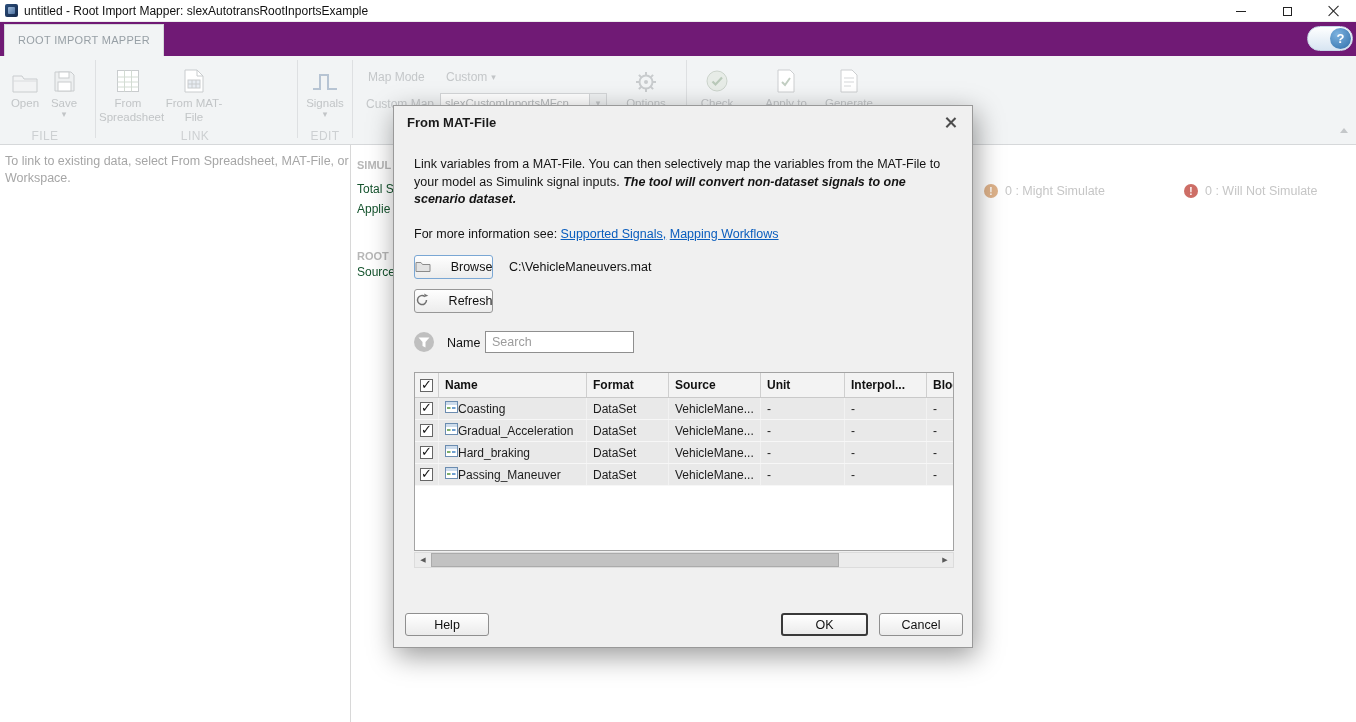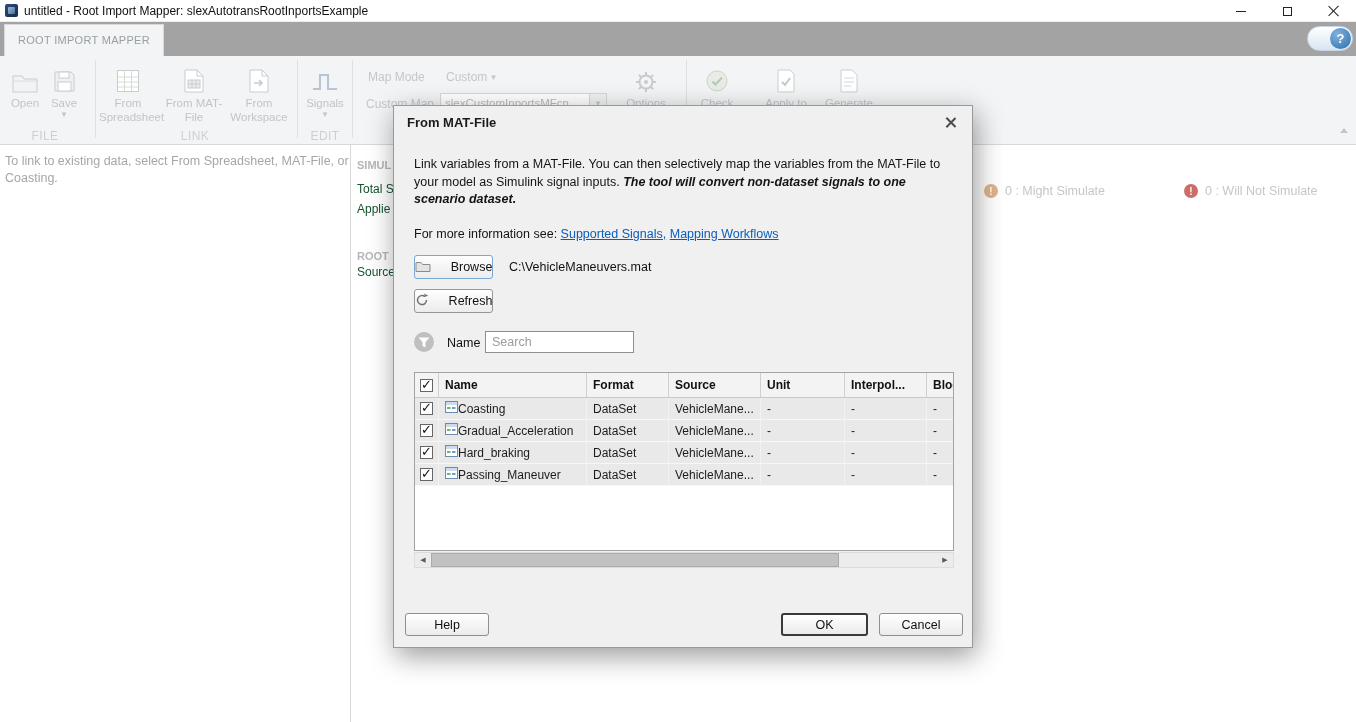--- a/index.html
+++ b/index.html
@@ -18,21 +18,21 @@
   .win-controls{margin-left:auto;display:flex;height:100%}
   .wc{width:46px;height:22px;display:flex;align-items:center;justify-content:center}
   .glyph-min{width:10px;height:1px;background:#222}
   .glyph-max{width:9px;height:9px;border:1px solid #222}
   .glyph-x{position:relative;width:12px;height:12px}
   .glyph-x::before,.glyph-x::after{content:"";position:absolute;left:5.5px;top:-1px;width:1.4px;height:14px;background:#222}
   .glyph-x::before{transform:rotate(45deg)}
   .glyph-x::after{transform:rotate(-45deg)}
 
   
-  .tabstrip{position:absolute;left:0;top:22px;width:1356px;height:34px;background:#a3a3a3}
+  .tabstrip{position:absolute;left:0;top:22px;width:1356px;height:34px;background:#701a75}
   .ribbon-tab{position:absolute;left:4px;top:2px;height:32px;padding:0 13px;background:#f2f4f5;
      border:1px solid #d7d9db;border-bottom:none;font-size:11px;color:#98a0a6;line-height:30px;letter-spacing:.3px}
   .help-pill{position:absolute;right:3px;top:4px;width:46px;height:25px;border-radius:13px;
      background:linear-gradient(180deg,#feffff,#d8e5f2);border:1px solid #c8d7e7;
      display:flex;align-items:center;justify-content:flex-end}
   .help-btn{width:21px;height:21px;margin-right:1px;border-radius:50%;
      background:radial-gradient(circle at 35% 30%,#7db3e0,#2f6ea9);color:#fff;font-weight:bold;
      font-size:13px;display:flex;align-items:center;justify-content:center}
 
   
@@ -181,30 +181,20 @@
     <span class="bicon">
       <svg width="22" height="24">
           <path d="M2 1 h12 l6 6 v16 H2z" fill="#fff" stroke="#c9ccce"></path>
           <path d="M14 1 v6 h6" fill="none" stroke="#c9ccce"></path>
           <rect x="5" y="11" width="12" height="8" fill="#e8edf3" stroke="#c9ccce"></rect>
           <path d="M5 15 h12 M9 11 v8 M13 11 v8" stroke="#c9ccce"></path>
         </svg>
     </span>
     <span>From MAT-File</span>
   </div>
-  <div class="bigbtn" style="left:227px;width:64px">
-    <span class="bicon">
-      <svg width="22" height="24">
-          <path d="M2 1 h12 l6 6 v16 H2z" fill="#fff" stroke="#c9ccce"></path>
-          <path d="M14 1 v6 h6" fill="none" stroke="#c9ccce"></path>
-          <path d="M6 14 h8 m-3 -3 l3 3 -3 3" fill="none" stroke="#c4cbd4" stroke-width="1.6"></path>
-        </svg>
-    </span>
-    <span>From Workspace</span>
-  </div>
   <div class="grouplbl" style="left:99px;width:192px">LINK</div>
   <div class="tdiv" style="left:297px"></div>
 
   <div class="bigbtn" style="left:300px;width:50px">
     <span class="bicon">
       <svg width="28" height="24">
           <polyline points="2,20 9,20 9,6 17,6 17,20 26,20" fill="none" stroke="#b7c4d3" stroke-width="2"></polyline>
         </svg>
     </span>
     <span>Signals</span>
@@ -271,21 +261,21 @@
         </svg>
     </span>
     <span>Generate</span>
   </div>
 
   <div class="collapse-tri"></div>
 </div>
 
 <div class="main">
   <div class="vdiv"></div>
-  <div class="hint" style="top:8px">To link to existing data, select From Spreadsheet, MAT-File, or Coasting.</div>
+  <div class="hint" style="top:8px">To link to existing data, select From Spreadsheet, MAT-File, or Workspace.</div>
 
   <div class="midlbl b" style="top:14px">SIMUL</div>
   <div class="midlbl" style="top:37px">Total S</div>
   <div class="midlbl" style="top:57px">Applie</div>
   <div class="midlbl b" style="top:105px">ROOT</div>
   <div class="midlbl" style="top:120px">Source</div>
 
   <div class="status" style="left:984px;top:39px">
     <span class="sticon warn">!</span>
     <span>0 : Might Simulate</span>

